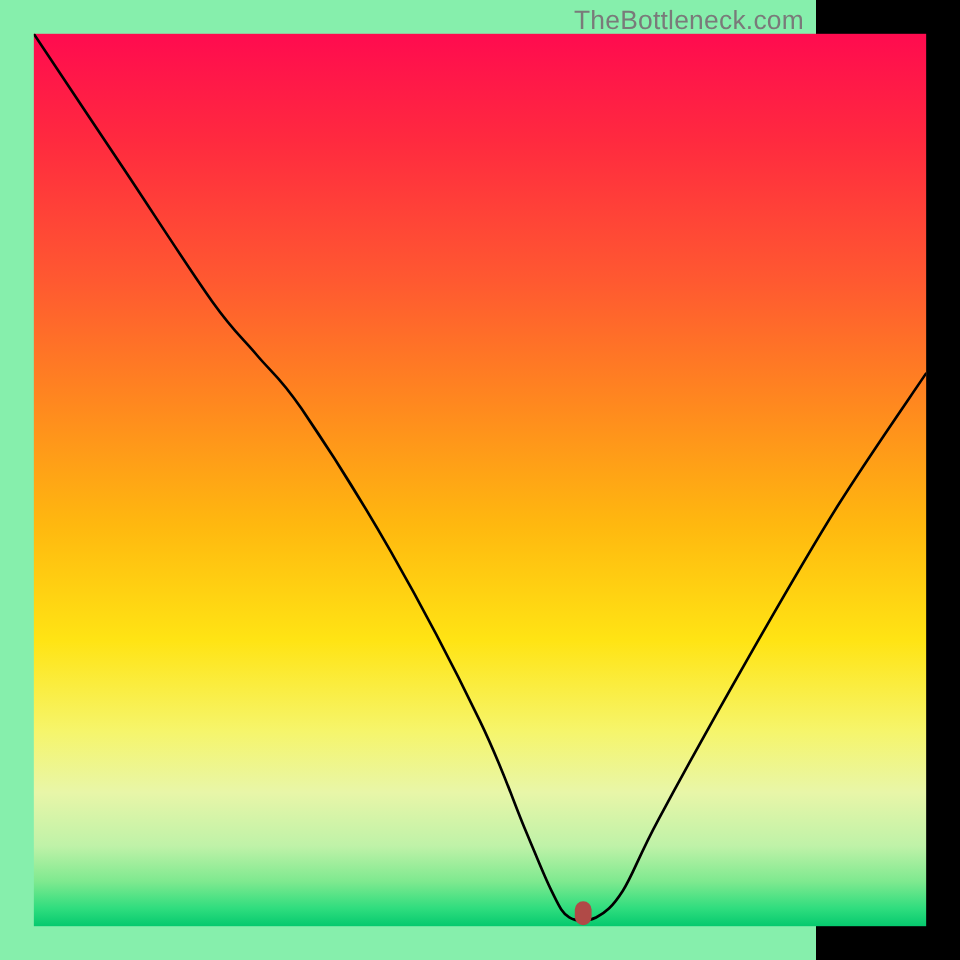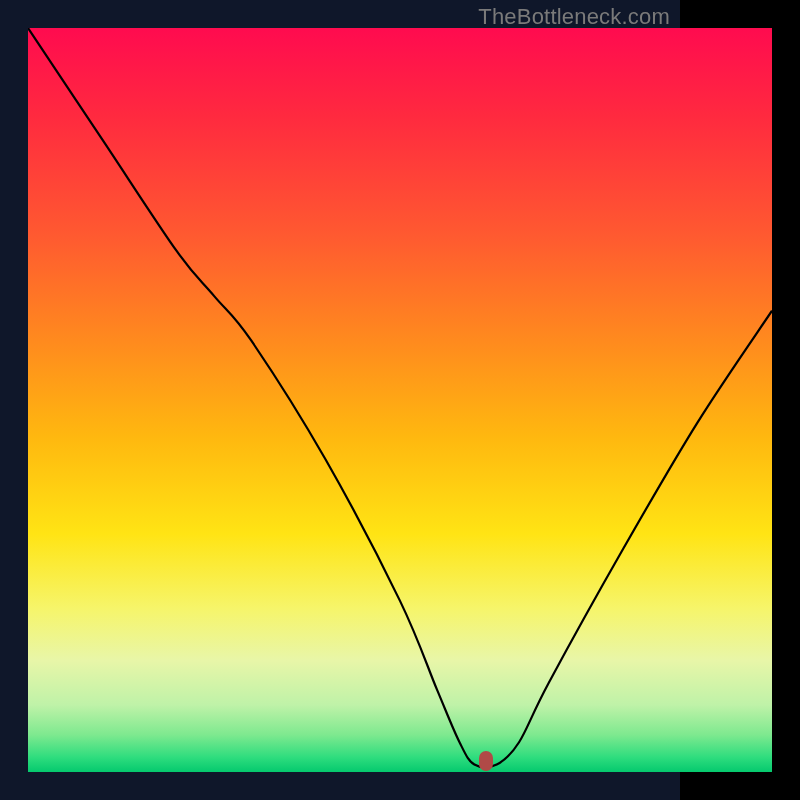--- a/index.html
+++ b/index.html
@@ -8,21 +8,21 @@
     width: 800px;
     height: 800px;
     background: #000;
     font-family: Arial, Helvetica, sans-serif;
     overflow: hidden;
   }
   .frame {
     position: relative;
     width: 680px;
     height: 800px;
-    background: #0f172a;
+    background: #86efac;
   }
   .watermark {
     position: absolute;
     top: 4px;
     right: 10px;
     color: #7a7a7a;
     font-size: 22px;
     font-weight: 500;
     letter-spacing: 0.2px;
     z-index: 10;

